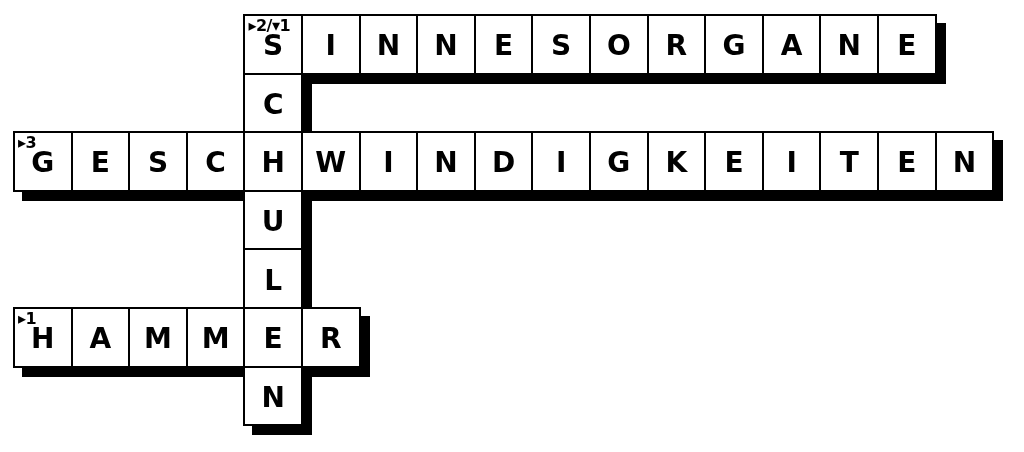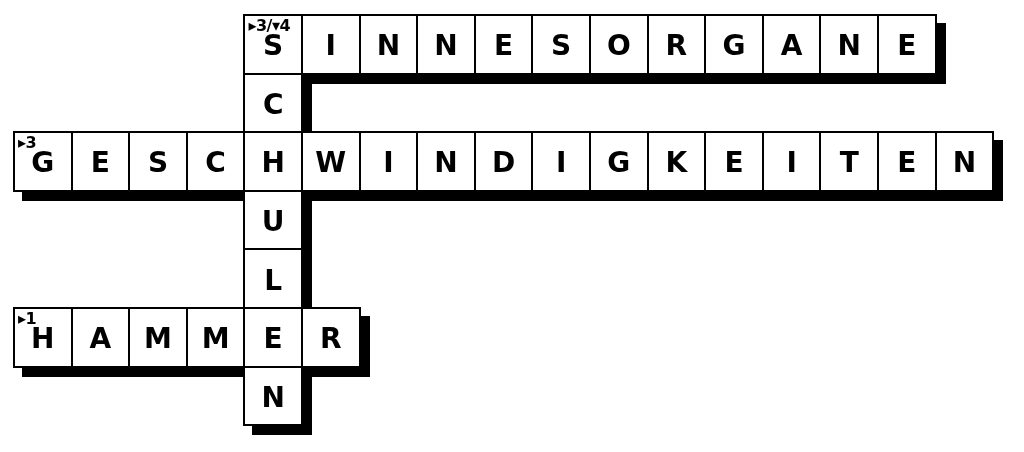--- a/index.html
+++ b/index.html
@@ -51,21 +51,21 @@
 </head>
 <body>
 
 <div id="stage">
     <div class="shadow" style="left: 252.4px; top: 23px; width: 693.2px; height: 60.6px;"></div>
     <div class="shadow" style="left: 252.4px; top: 23px; width: 59.6px; height: 412.2px;"></div>
     <div class="shadow" style="left: 22px; top: 140.2px; width: 981.2px; height: 60.6px;"></div>
     <div class="shadow" style="left: 22px; top: 316px; width: 347.6px; height: 60.6px;"></div>
     <div class="cell" style="left: 243.4px; top: 14px; width: 59.6px; height: 60.6px;">
       <span class="letter">S</span>
-      <span class="marker">▸3/▾4</span>
+      <span class="marker">▸2/▾1</span>
     </div>
     <div class="cell" style="left: 301px; top: 14px; width: 59.6px; height: 60.6px;">
       <span class="letter">I</span>
     </div>
     <div class="cell" style="left: 358.6px; top: 14px; width: 59.6px; height: 60.6px;">
       <span class="letter">N</span>
     </div>
     <div class="cell" style="left: 416.2px; top: 14px; width: 59.6px; height: 60.6px;">
       <span class="letter">N</span>
     </div>

